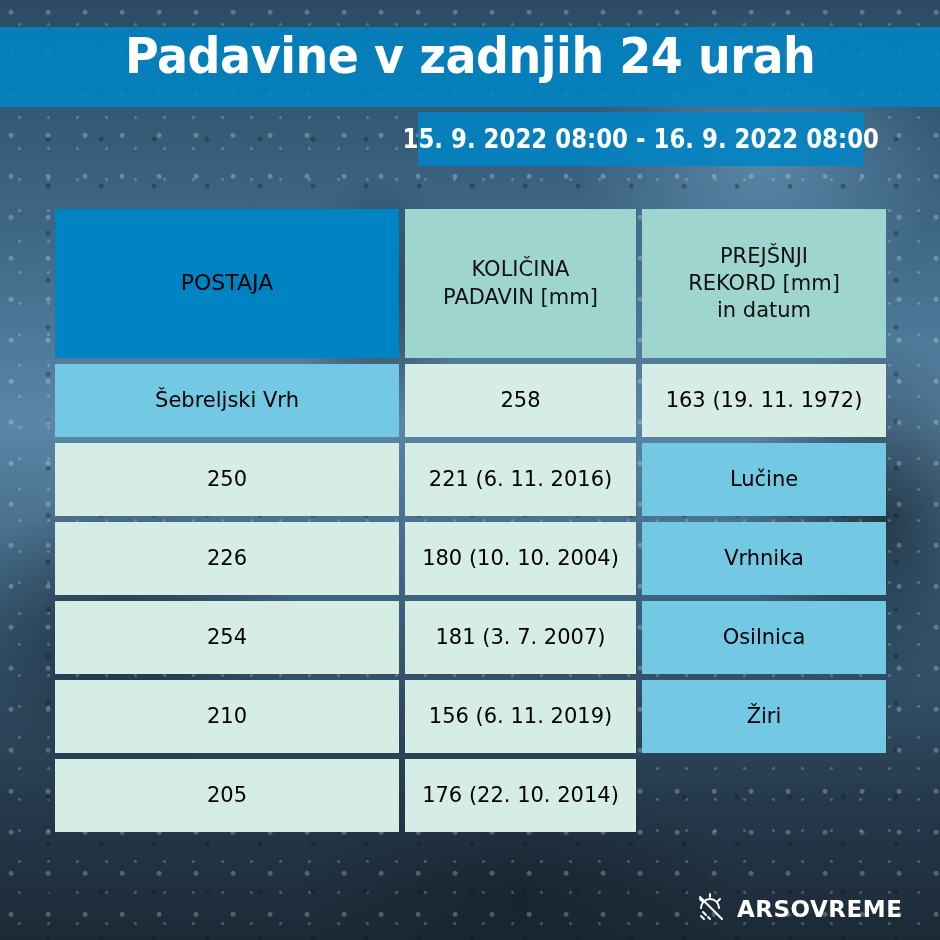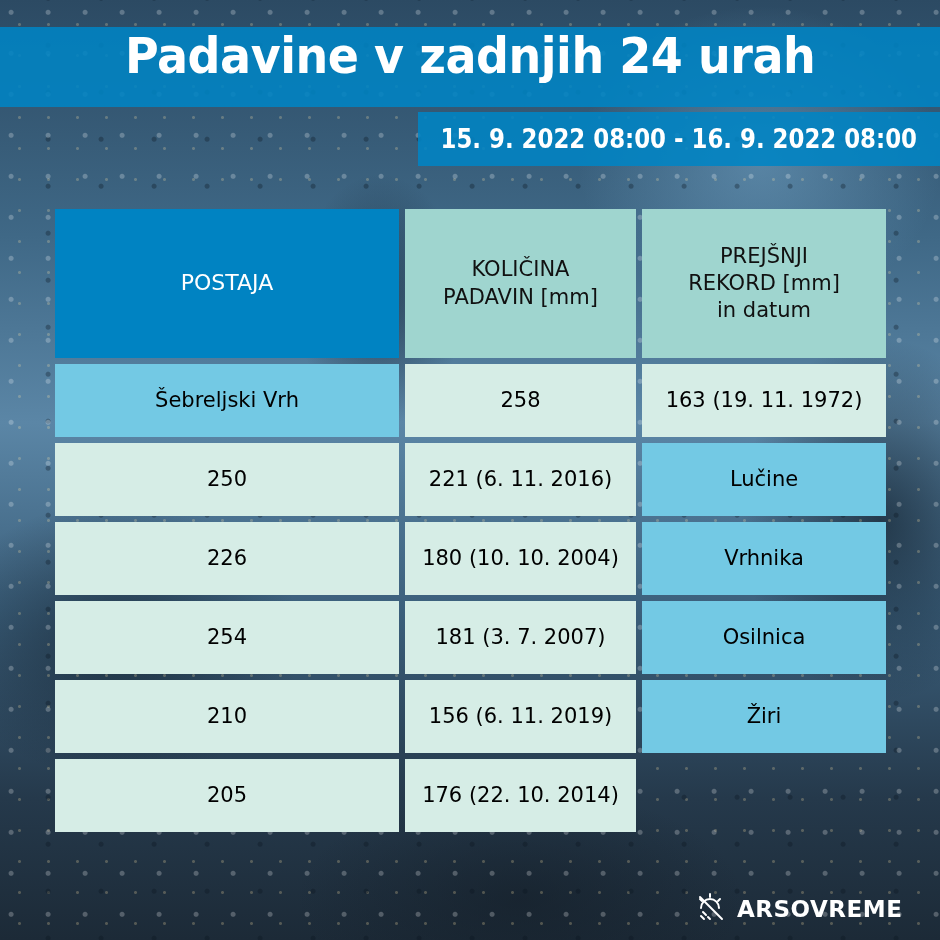--- a/index.html
+++ b/index.html
@@ -27,41 +27,41 @@
     .title-banner {
       position:absolute; left:0; top:27px; width:940px; height:80px;
       background:rgba(0,132,196,0.88);
       display:flex; align-items:flex-start; justify-content:center;
     }
     .title-banner h1 {
       margin:0; color:#fff; font-size:50px; font-weight:bold; letter-spacing:-0.5px;
       font-family:"DejaVu Sans", sans-serif; transform:scaleX(0.92);
     }
     .date-banner {
-      position:absolute; left:418px; top:112px; width:522px; height:54px;
+      position:absolute; left:418px; top:112px; width:446px; height:54px;
       background:rgba(0,132,196,0.88);
       display:flex; align-items:center; justify-content:center;
     }
     .date-banner span {
       color:#fff; font-weight:bold; font-size:26px;
       font-family:"DejaVu Sans", sans-serif; transform:scaleX(0.88); white-space:nowrap;
     }
     .table {
       position:absolute; left:55px; top:209px;
       display:grid;
       grid-template-columns: 344px 231px 244px;
       grid-template-rows: 149px repeat(6, 73px);
       column-gap:6px; row-gap:6px;
     }
     .cell {
       display:flex; align-items:center; justify-content:center; text-align:center;
       font-size:21px; color:#000000; line-height:1.3;
       font-family:"DejaVu Sans", sans-serif;
     }
-    .h1c { background:#0083c2; color:#ffffff; font-size:22px; }
+    .h1c { background:#0083c2; color:#000000; font-size:22px; }
     .h2c { background:#9fd5cf; color:#111; font-size:21px; white-space:pre-line; }
     .stn { background:#73c9e4; }
     .val { background:#d6ede6; }
     .brand {
       position:absolute; left:695px; top:892px; display:flex; align-items:center; gap:12px;
       color:#fff;
     }
     .brand .logo-text { font-size:23px; font-family:"DejaVu Sans", sans-serif; letter-spacing:0.5px; }
     .brand .b1 { font-weight:bold;margin-top:24px; }
     .brand .b2 { font-weight:bold; }

